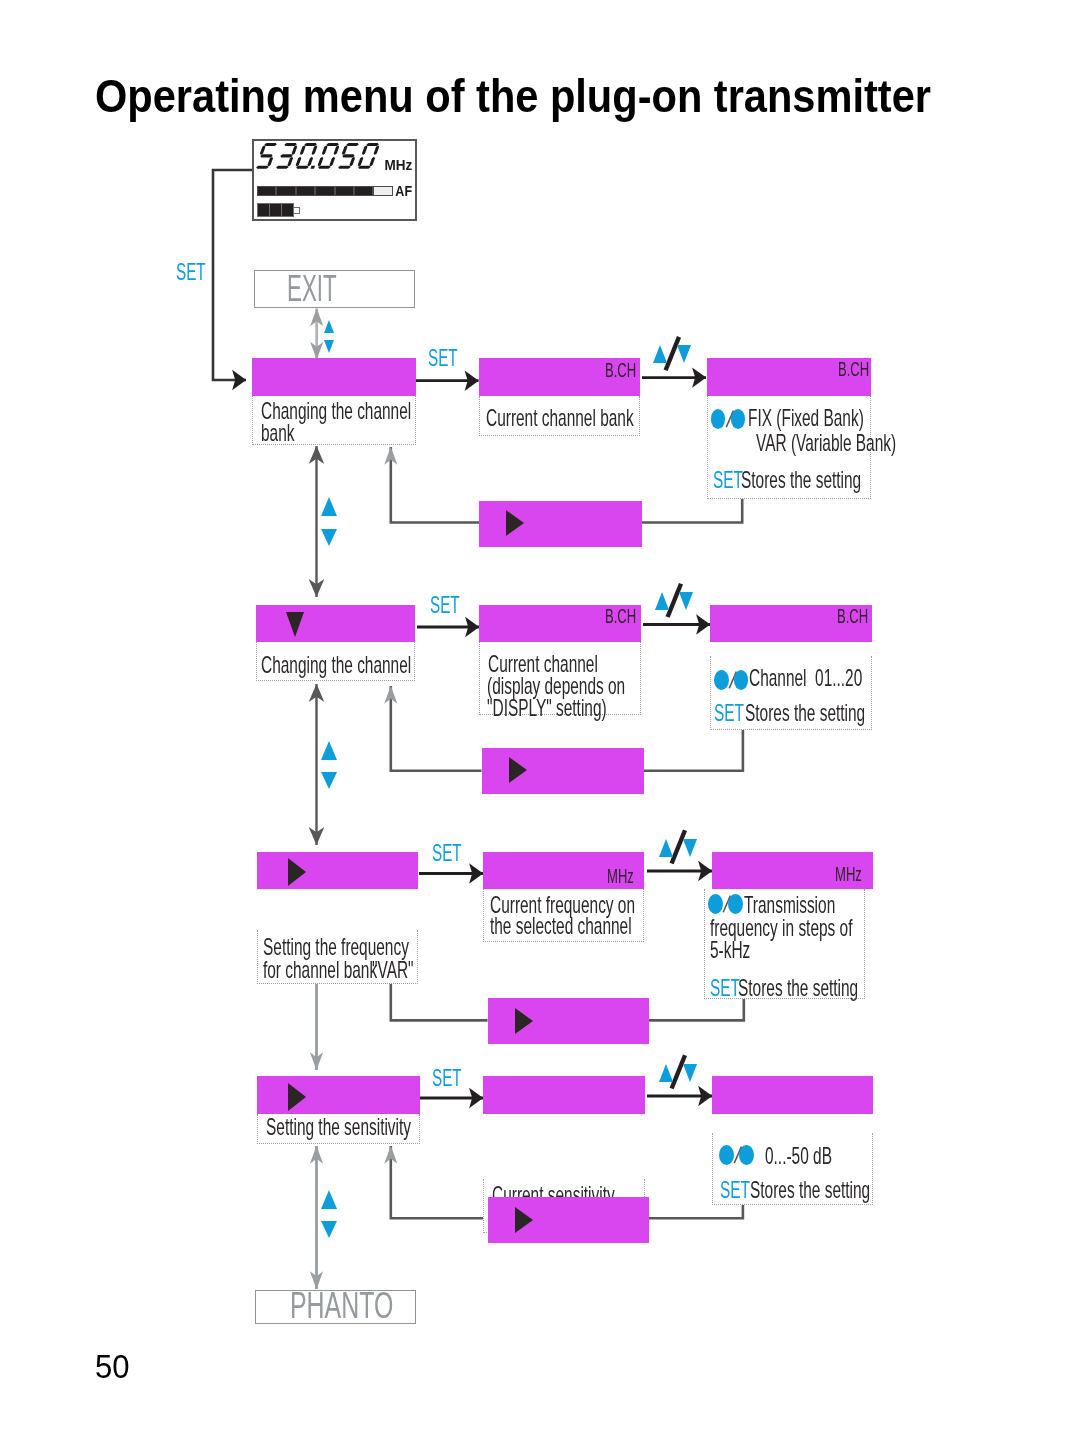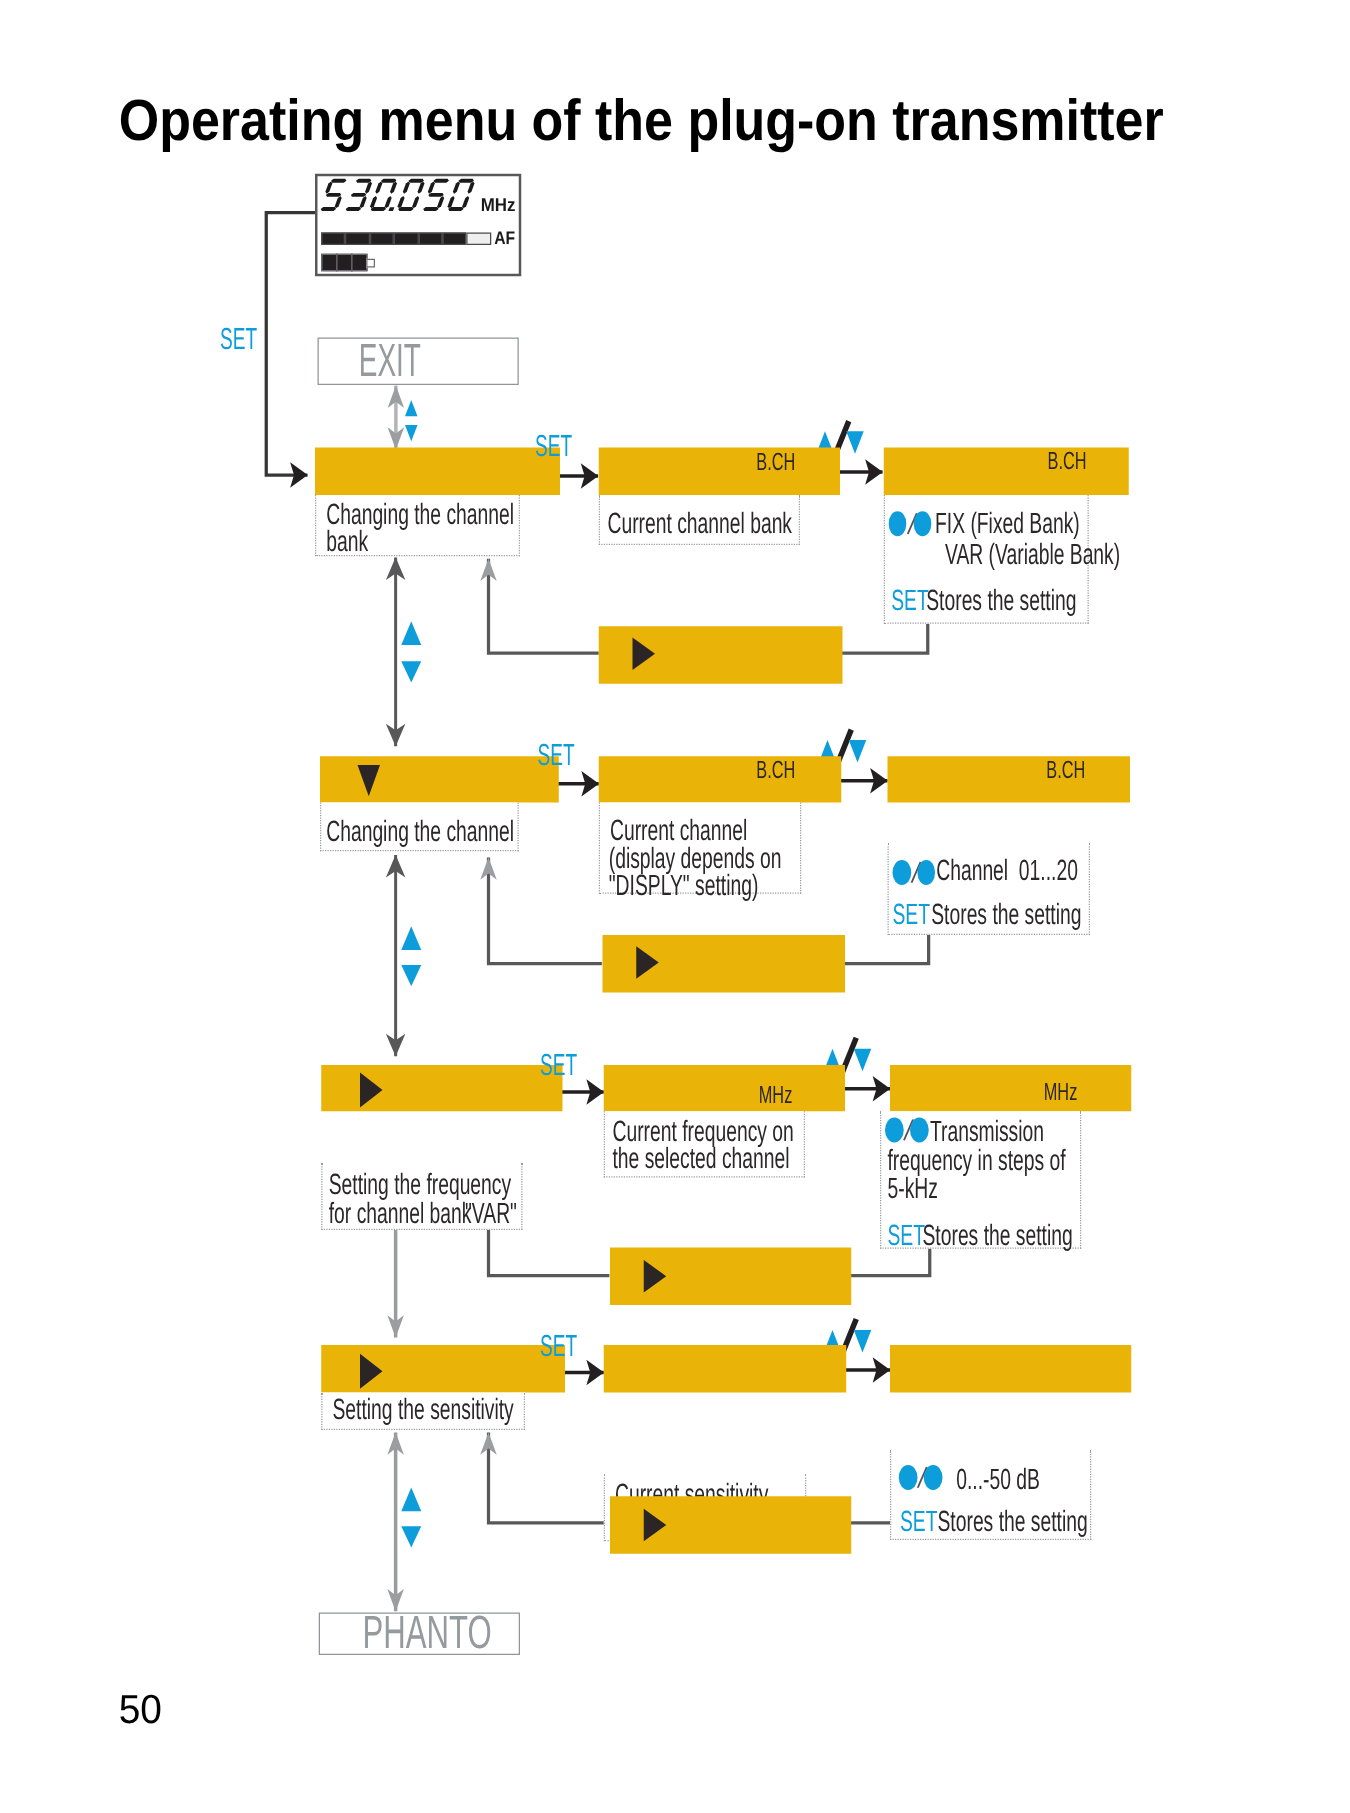--- a/index.html
+++ b/index.html
@@ -8,21 +8,21 @@
   #page{position:relative;width:1080px;height:1450px;overflow:hidden;background:#fff;}
   .abs{position:absolute;}
 
   #title{left:94.5px;top:73.3px;font-weight:bold;font-size:46.4px;color:#000;
          white-space:nowrap;line-height:1;transform:scaleX(0.896);transform-origin:0 0;}
   #pageno{left:95.4px;top:1351px;font-size:32.4px;color:#000;line-height:1;transform:scaleX(0.96);transform-origin:0 0;}
 
   svg.ov{position:absolute;left:0;top:0;width:1080px;height:1450px;overflow:visible;}
 
   
-  .hdr{background:#eab308;padding-left:32px;}
+  .hdr{background:#d946ef;}
   .dbox{border:1px dotted #9a9ea3;border-top:0;box-sizing:border-box;background:#fff;}
 
   
   .cnd{transform-origin:0 0;transform:scaleX(0.66);white-space:pre;display:block;}
   .btxt{font-size:23.4px;color:#2b2728;line-height:26px;}
   .smtxt{font-size:19.8px;color:#2b2728;line-height:22px;}
   .blue{color:#0d9ddb;}
 
   .bx{position:absolute;left:8.3px;}
   .hr{position:absolute;transform-origin:0 0;}
@@ -288,21 +288,21 @@
       <span class="hr cnd smtxt" style="left:126px;top:0px">B.CH</span>
     </div>
     <div class="abs dbox" style="left:479px;top:642px;width:162px;height:73px">
       <span class="bx cnd btxt" style="left:8.3px;top:8.9px">Current channel</span>
       <span class="bx cnd btxt" style="left:7.4px;top:30.7px">(display depends on</span>
       <span class="bx cnd btxt" style="left:7.4px;top:52.5px">"DISPLY" setting)</span>
     </div>
     <div class="abs hdr" style="left:710px;top:605px;width:162px;height:37px">
       <span class="hr cnd smtxt" style="left:127px;top:0px">B.CH</span>
     </div>
-    <div class="abs dbox" style="left:710px;top:674px;width:162px;height:74px">
+    <div class="abs dbox" style="left:710px;top:656px;width:162px;height:74px">
       <span class="dots" style="top:13.8px;left:2.9px">
             <svg viewBox="0 0 10 22" width="10" height="22" style="position: absolute; left: 14px; top: -1px; overflow: visible;">
               <path d="M1.2,19.2 L8.4,2.6" stroke="#55504f" stroke-width="1.5" fill="none"></path>
             </svg>
           </span>
       <span class="bx cnd btxt" style="left:38.1px;top:9.3px">Channel  01...20</span>
       <span class="bx cnd btxt blue" style="left:2.9px;top:43.8px">SET</span>
       <span class="bx cnd btxt" style="left:33.7px;top:43.8px">Stores the setting</span>
     </div>
     <div class="abs hdr" style="left:481.5px;top:747.5px;width:162px;height:46px">
@@ -362,21 +362,21 @@
     <div class="abs hdr" style="left:483px;top:1076px;width:162px;height:37.5px">
       <span class="hr cnd smtxt" style="left:123.5px;top:13px"></span>
     </div>
     <div class="abs dbox" style="left:483px;top:1179px;width:162px;height:54px">
       <span class="bx cnd btxt" style="left:8.4px;top:2.6px">Current sensitivity</span>
       <span class="bx cnd btxt" style="left:8.4px;top:25.1px">setting</span>
     </div>
     <div class="abs hdr" style="left:712px;top:1076px;width:161px;height:37.5px">
       <span class="hr cnd smtxt" style="left:122.6px;top:11px"></span>
     </div>
-    <div class="abs dbox" style="left:712px;top:1160px;width:161px;height:72px">
+    <div class="abs dbox" style="left:712px;top:1133px;width:161px;height:72px">
       <span class="dots" style="top:11.5px;left:6.3px">
             <svg viewBox="0 0 10 22" width="10" height="22" style="position: absolute; left: 14px; top: -1px; overflow: visible;">
               <path d="M1.2,19.2 L8.4,2.6" stroke="#55504f" stroke-width="1.5" fill="none"></path>
             </svg>
           </span>
       <span class="bx cnd btxt" style="left:52px;top:9.7px">0...-50 dB</span>
       <span class="bx cnd btxt blue" style="left:6.6px;top:44.2px">SET</span>
       <span class="bx cnd btxt" style="left:37.4px;top:44.2px">Stores the setting</span>
     </div>
     <div class="abs hdr" style="left:487.5px;top:1197px;width:161px;height:46px">

